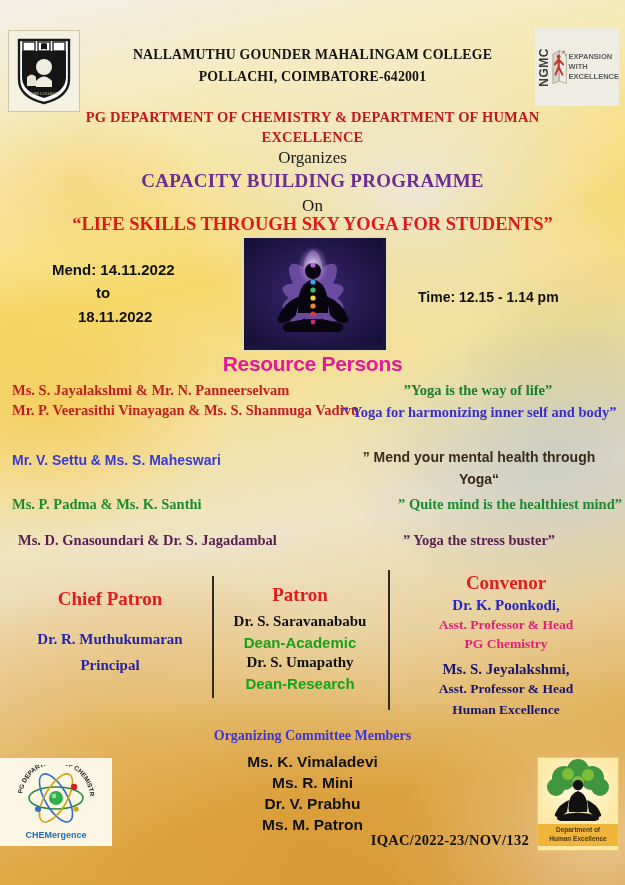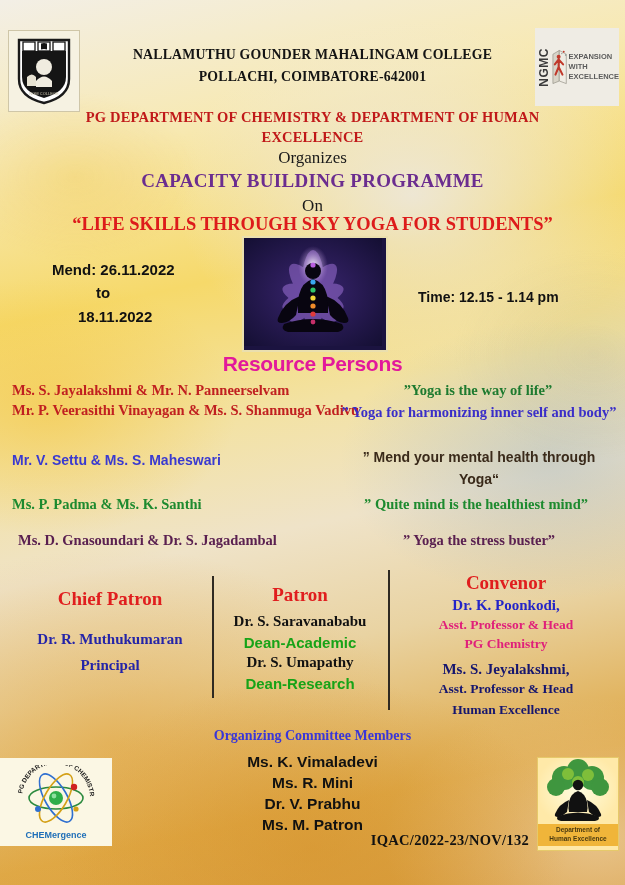--- a/index.html
+++ b/index.html
@@ -183,21 +183,21 @@
         <circle cx="69" cy="68" r="2.6" fill="#f08c2a"></circle>
         <circle cx="69" cy="76" r="2.6" fill="#e03a3a"></circle>
         <circle cx="69" cy="84" r="2.4" fill="#c62f6a"></circle>
       </g>
     </svg>
   </div>
 
   <div class="layer dateblk">
     <div>
       <span>Mend:</span>
-      <span>26.11.2022</span>
+      <span>14.11.2022</span>
     </div>
     <div class="l2">to</div>
     <div class="l3">18.11.2022</div>
   </div>
 
   <div class="layer timeblk">Time: 12.15 - 1.14 pm</div>
 
   <div class="layer rp-title">Resource Persons</div>
 
   <div class="layer rp-grid">
@@ -208,21 +208,21 @@
     <div class="rp-row" style="height:40px">
       <span class="rp-name" style="left:4px;top:0;font-size:14.5px;color:#c02020;">Mr. P. Veerasithi Vinayagan &amp; Ms. S. Shanmuga Vadivu</span>
       <span class="rp-quote" style="left:332px;top:0;width:278px;font-size:14.5px;color:#3a2ec8;line-height:1.45;">” Yoga for harmonizing inner self and body”</span>
     </div>
     <div class="rp-row" style="height:48px">
       <span class="rp-name" style="left:4px;top:10px;font-family:'Liberation Sans',sans-serif;font-size:14px;color:#3a3ad0;">Mr. V. Settu &amp; Ms. S. Maheswari</span>
       <span class="rp-quote" style="left:340px;top:4px;width:262px;font-family:'Liberation Sans',sans-serif;font-size:14px;color:#3a2a1a;line-height:1.6;">” Mend your mental health through Yoga“</span>
     </div>
     <div class="rp-row" style="height:32px">
       <span class="rp-name" style="left:4px;top:6px;font-size:14.5px;color:#1d8a2f;">Ms. P. Padma &amp; Ms. K. Santhi</span>
-      <span class="rp-quote" style="left:322px;top:6px;width:292px;font-size:14.5px;color:#1d8a2f;">” Quite mind is the healthiest mind”</span>
+      <span class="rp-quote" style="left:322px;top:6px;width:292px;font-size:14.5px;color:#1d8a2f;text-align:right;">” Quite mind is the healthiest mind”</span>
     </div>
     <div class="rp-row" style="height:30px">
       <span class="rp-name" style="left:10px;top:10px;font-size:14.5px;color:#5a2050;">Ms. D. Gnasoundari &amp; Dr. S. Jagadambal</span>
       <span class="rp-quote" style="left:340px;top:10px;width:262px;font-size:14.5px;color:#5a2050;">” Yoga the stress buster”</span>
     </div>
   </div>
 
   <div class="layer divider d1"></div>
   <div class="layer divider d2"></div>
 

